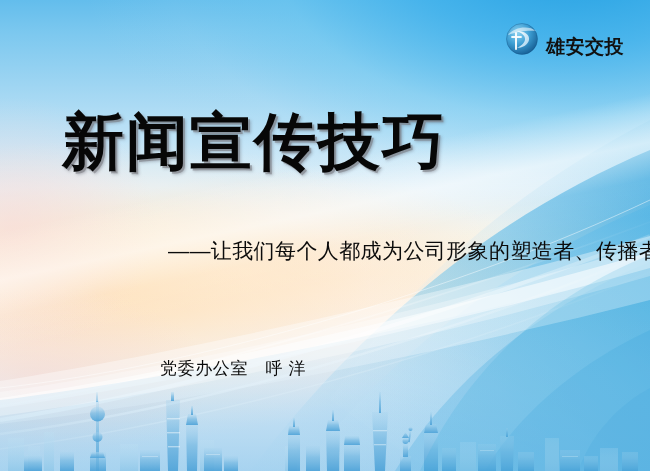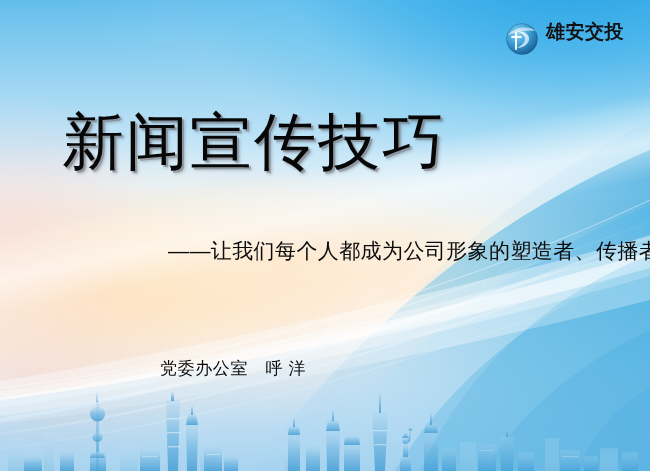--- a/index.html
+++ b/index.html
@@ -91,21 +91,21 @@
 
   .bg-svg { position: absolute; inset: 0; }
   .bg-svg svg { display: block; width: 650px; height: 471px; }
 
   
   .logo-block {
     position: absolute;
     top: 22px;
     left: 505px;
     display: flex;
-    align-items: flex-start;
+    align-items: flex-end;
     gap: 7px;
     z-index: 12;
   }
   .logo-mark {
     width: 34px;
     height: 34px;
     flex: 0 0 34px;
   }
   .logo-text {
     font-family: "Liberation Sans", "DejaVu Sans", sans-serif;
@@ -118,21 +118,21 @@
   }
 
   
   .title {
     position: absolute;
     left: 62px;
     top: 108px;
     z-index: 12;
     font-family: "Liberation Serif", "DejaVu Serif", serif;
     font-size: 62px;
-    font-weight: normal;
+    font-weight: bold;
     color: #070707;
     letter-spacing: 2px;
     line-height: 1.12;
     white-space: nowrap;
     text-shadow:
       2px 2px 0 rgba(120,120,125,0.55),
       3px 3px 3px rgba(90,90,100,0.35);
   }
 
   

